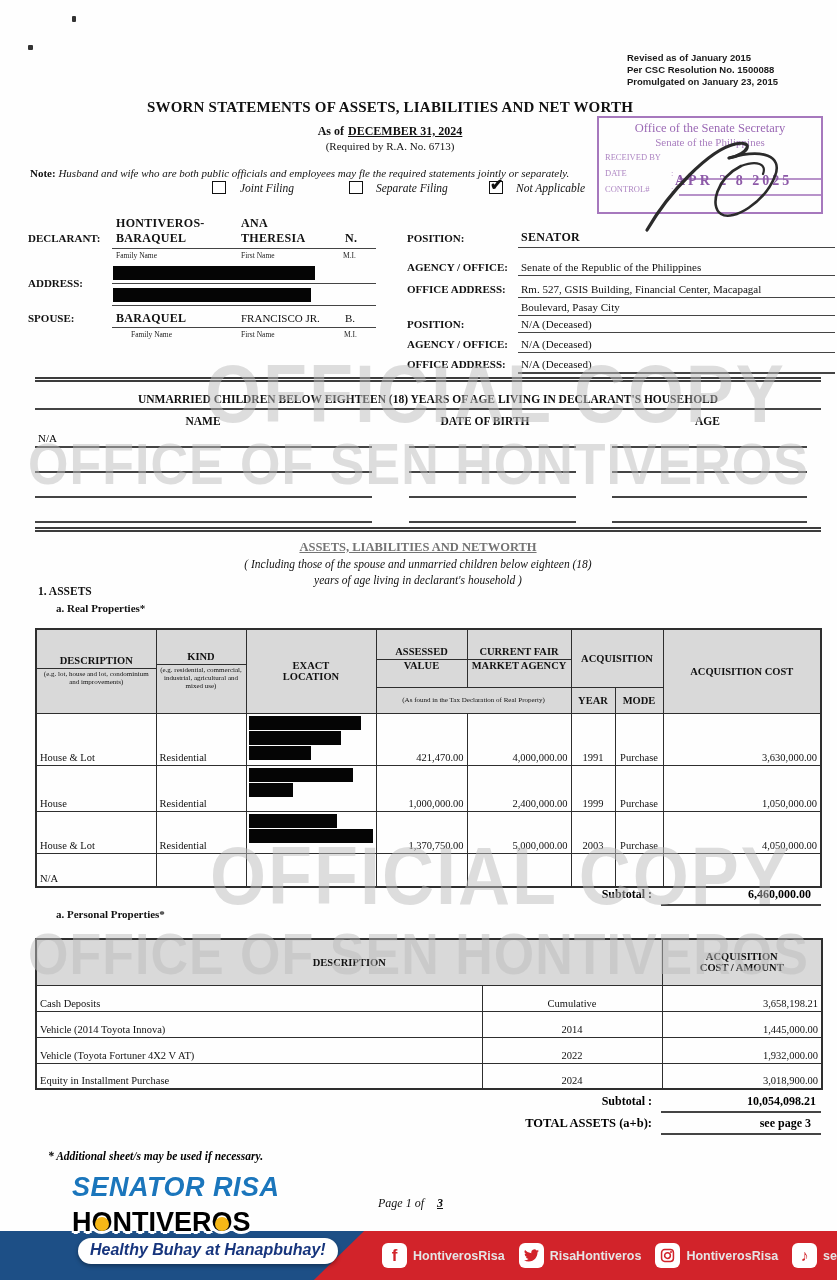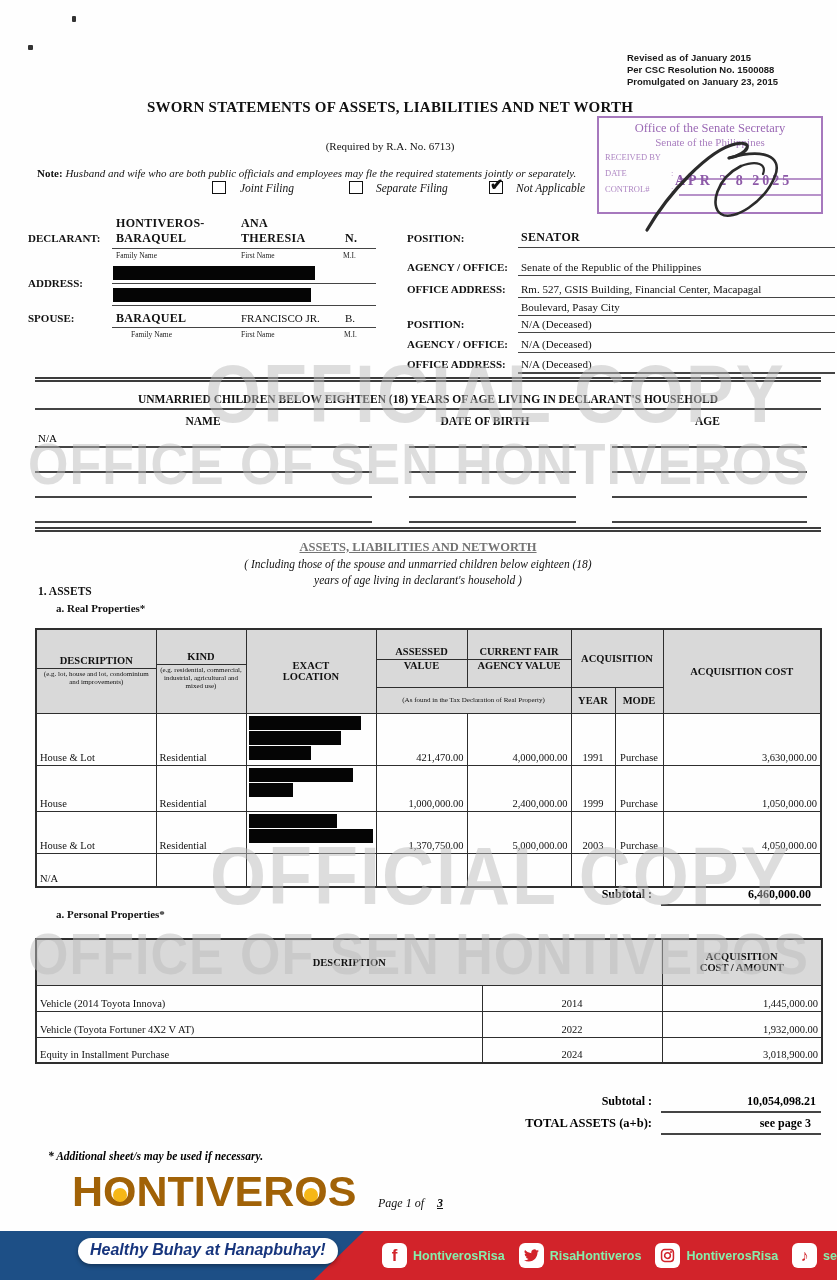--- a/index.html
+++ b/index.html
@@ -9,21 +9,21 @@
   .b { font-weight:bold; }
   .i { font-style:italic; }
   .ctr { text-align:center; }
   .rt { text-align:right; }
 
   .rev-line { font-family:"Liberation Sans","DejaVu Sans",sans-serif; font-size:9.5px; font-weight:600; color:#1a1a1a; line-height:12px; }
 
   .doc-title { font-size:15px; font-weight:bold; color:#111; letter-spacing:.2px; }
   .asof { font-size:12px; font-weight:bold; color:#111; }
   .reqby { font-size:11px; color:#111; }
-  .note-line { font-size:11px; color:#111;margin-left:7px; }
+  .note-line { font-size:11px; color:#111; }
 
   .cb { position:absolute; width:14px; height:13px; border:1.7px solid #111; background:#fff; }
   .cb.checked::after { content:"✔"; position:absolute; left:0px; top:-7px; font-size:16px; font-weight:bold; color:#111; }
   .cb-label { position:absolute; font-size:11.5px; font-style:italic; color:#111; }
 
   .fld-label { font-size:11px; font-weight:bold; color:#111; }
   .fld-val { font-size:12px; font-weight:bold; color:#111; letter-spacing:.3px; }
   .fld-val-n { font-size:11px; color:#111; }
   .tiny-label { font-size:7.5px; color:#222; }
   .uline { position:absolute; background:#444; height:1.2px; }
@@ -55,53 +55,57 @@
   .stamp-l1 { font-size:12.5px; text-align:center; margin-top:3px; }
   .stamp-l2 { font-size:11px; text-align:center; opacity:.85; }
   .stamp-row { position:relative; font-size:8.5px; margin:4px 4px 0 6px; height:12px; opacity:.8; }
   .stamp-row .sline { position:absolute; right:2px; bottom:0; height:1.6px; background:#a678bd; }
   .stamp-date { position:absolute; font-size:14px; font-weight:bold; letter-spacing:3px; color:#8d5aa8; }
 
   .wm { position:absolute; z-index:5; color:#bdbdbd; opacity:.5; font-family:"Liberation Sans","DejaVu Sans",sans-serif; font-weight:800; white-space:nowrap; pointer-events:none; transform:scale(1,1.12); transform-origin:left top; }
 
   .logo-l1 { font-family:"Liberation Sans","DejaVu Sans",sans-serif; font-weight:800; font-style:italic; font-size:27px; color:#1b76bc; letter-spacing:.5px;
              text-shadow:-2px -2px 0 #fff, 2px -2px 0 #fff, -2px 2px 0 #fff, 2px 2px 0 #fff, 0 3px 0 #fff; }
-  .logo-l2 { font-family:"Liberation Sans","DejaVu Sans",sans-serif; font-weight:800; font-size:43px; color:#a16207; letter-spacing:0px; line-height:38px;
+  .logo-l2 { font-family:"Liberation Sans","DejaVu Sans",sans-serif; font-weight:800; font-size:27px; color:#000000; letter-spacing:0px; line-height:38px;
              text-shadow:-2px -2px 0 #fff, 2px -2px 0 #fff, -2px 2px 0 #fff, 2px 2px 0 #fff, 0 3px 0 #fff; }
   .o-thumb { position:relative; }
   .o-thumb::after { content:""; position:absolute; left:50%; top:58%; width:14px; height:14px; background:#f6b717; border-radius:50%; transform:translate(-50%,-50%); }
   .tagline { position:absolute; background:#fff; border-radius:14px; padding:3px 12px 5px; box-shadow:0 2px 4px rgba(0,0,0,.35);
              font-family:"Liberation Sans","DejaVu Sans",sans-serif; font-weight:800; font-style:italic; font-size:16px; color:#17357d; z-index:8; }
 
   .footer-blue { position:absolute; left:0; bottom:0; width:100%; height:49px; background:#1d4f86; z-index:6; }
   .footer-red  { position:absolute; left:0; bottom:0; width:100%; height:49px; background:#d2232a; z-index:7;
                  clip-path:polygon(43.5% 0, 100% 0, 100% 100%, 37.5% 100%); display:flex; align-items:center; }
   .social-wrap { display:flex; align-items:center; gap:14px; margin-left:382px; }
   .social-item { display:flex; align-items:center; gap:6px; }
   .social-badge { width:25px; height:25px; background:#fff; border-radius:6px; display:flex; align-items:center; justify-content:center; color:#d2232a; font-weight:bold; font-family:"Liberation Sans","DejaVu Sans",sans-serif; }
-  .social-handle { color:#86efac; font-family:"Liberation Sans","DejaVu Sans",sans-serif; font-weight:bold; font-size:12.5px; }
+  .social-handle { color:#e5e5e5; font-family:"Liberation Sans","DejaVu Sans",sans-serif; font-weight:bold; font-size:12.5px; }
 
   .pageno { font-size:12px; font-style:italic; color:#111; }
   .speck { position:absolute; background:#333; border-radius:1px; }
 </style>
 </head>
 <body>
 
 <div class="page">
 
   <div class="speck" style="left:28px;top:45px;width:5px;height:5px;"></div>
   <div class="speck" style="left:72px;top:16px;width:4px;height:6px;"></div>
 
   <div class="abs" style="left:627px;top:52px;">
     <div class="rev-line">Revised as of January 2015</div>
     <div class="rev-line">Per CSC Resolution No. 1500088</div>
     <div class="rev-line">Promulgated on January 23, 2015</div>
   </div>
 
   <div class="abs ctr doc-title" style="left:60px;top:99px;width:660px;">SWORN STATEMENTS OF ASSETS, LIABILITIES AND  NET WORTH</div>
+  <div class="abs ctr" style="left:60px;top:121px;width:660px;">
+    <span class="asof">As of</span>
+    <span class="asof" style="text-decoration:underline;">DECEMBER 31, 2024</span>
+  </div>
   <div class="abs ctr reqby" style="left:60px;top:140px;width:660px;">(Required by R.A. No. 6713)</div>
 
   <div class="abs note-line" style="left:30px;top:167px;width:760px;">
     <span class="b">Note:</span>
     <span class="i">Husband and wife who are both public officials and employees may fle the required statements jointly or separately.</span>
   </div>
 
   <div class="cb" style="left:212px;top:181px;"></div>
   <div class="cb-label" style="left:240px;top:182px;">Joint Filing</div>
   <div class="cb" style="left:349px;top:181px;"></div>
@@ -240,21 +244,21 @@
       <td class="hdr" rowspan="2">
         <div class="hdr-main">EXACT</div>
         <div class="hdr-main">LOCATION</div>
       </td>
       <td class="hdr">
         <div class="hdr-main">ASSESSED</div>
         <div class="hdr-div hdr-main">VALUE</div>
       </td>
       <td class="hdr">
         <div class="hdr-main">CURRENT FAIR</div>
-        <div class="hdr-div hdr-main">AGENCY VALUE</div>
+        <div class="hdr-div hdr-main">MARKET AGENCY</div>
       </td>
       <td class="hdr hdr-main" colspan="2">ACQUISITION</td>
       <td class="hdr hdr-main" rowspan="2">ACQUISITION COST</td>
     </tr>
     <tr style="height:26px;">
       <td class="hdr hdr-note" colspan="2">(As found in the Tax Declaration of Real Property)</td>
       <td class="hdr hdr-main">YEAR</td>
       <td class="hdr hdr-main">MODE</td>
     </tr>
     <tr style="height:52px;">
@@ -324,20 +328,25 @@
     </colgroup>
     <tbody>
         <tr style="height:46px;">
       <td class="hdr hdr-main" colspan="2">DESCRIPTION</td>
       <td class="hdr">
         <div class="hdr-main">ACQUISITION</div>
         <div class="hdr-main">COST / AMOUNT</div>
       </td>
     </tr>
     <tr style="height:26px;">
+      <td class="cell-b">Cash Deposits</td>
+      <td class="cell-b cen">Cumulative</td>
+      <td class="cell-b num">3,658,198.21</td>
+    </tr>
+    <tr style="height:26px;">
       <td class="cell-b">Vehicle (2014 Toyota Innova)</td>
       <td class="cell-b cen">2014</td>
       <td class="cell-b num">1,445,000.00</td>
     </tr>
     <tr style="height:26px;">
       <td class="cell-b">Vehicle (Toyota Fortuner 4X2 V AT)</td>
       <td class="cell-b cen">2022</td>
       <td class="cell-b num">1,932,000.00</td>
     </tr>
     <tr style="height:26px;">
@@ -362,20 +371,21 @@
     <span>Page 1 of</span>
     <span class="b" style="text-decoration:underline;padding:0 10px;">3</span>
   </div>
 
   <div class="wm" style="left:205px;top:348px;font-size:72px;letter-spacing:2px;">OFFICIAL COPY</div>
   <div class="wm" style="left:28px;top:430px;font-size:52px;letter-spacing:1px;">OFFICE OF SEN HONTIVEROS</div>
   <div class="wm" style="left:210px;top:830px;font-size:72px;letter-spacing:2px;">OFFICIAL COPY</div>
   <div class="wm" style="left:28px;top:920px;font-size:52px;letter-spacing:1px;">OFFICE OF SEN HONTIVEROS</div>
 
   <div class="abs" style="left:72px;top:1172px;z-index:8;">
+    <div class="logo-l1">SENATOR RISA</div>
     <div class="logo-l2"><span>H</span><span class="o-thumb">O</span><span>NTIVER</span><span class="o-thumb">O</span><span>S</span></div>
   </div>
   <div class="tagline" style="left:78px;top:1238px;">Healthy Buhay at Hanapbuhay!</div>
 
   <div class="footer-blue"></div>
   <div class="footer-red">
     <div class="social-wrap">
       <div class="social-item">
         <div class="social-badge" style="font-size:17px;">f</div>
         <span class="social-handle">HontiverosRisa</span>

